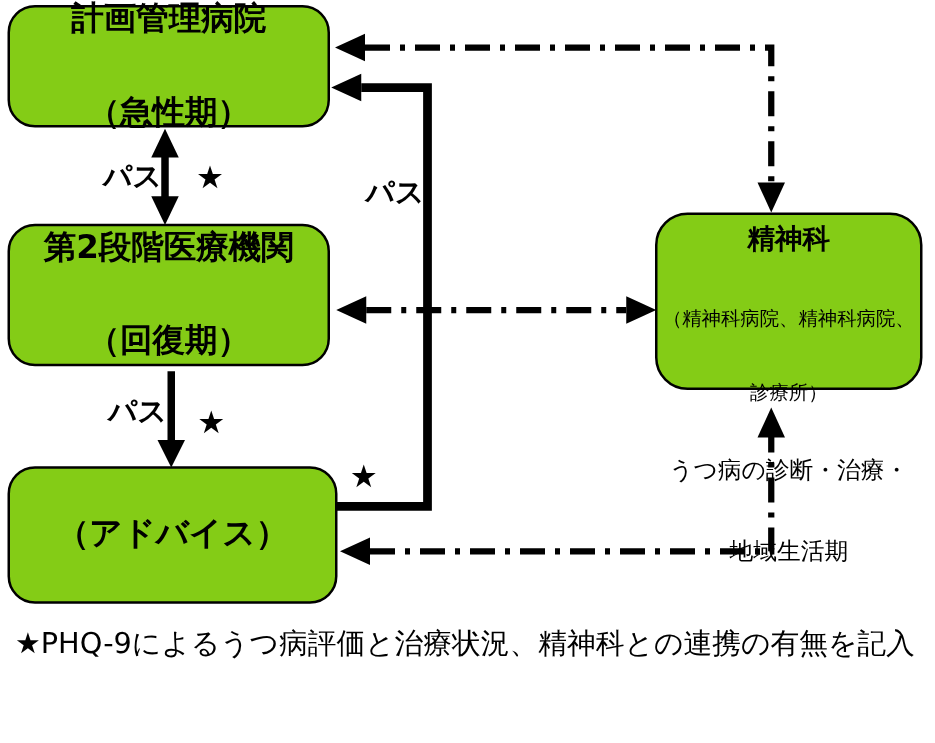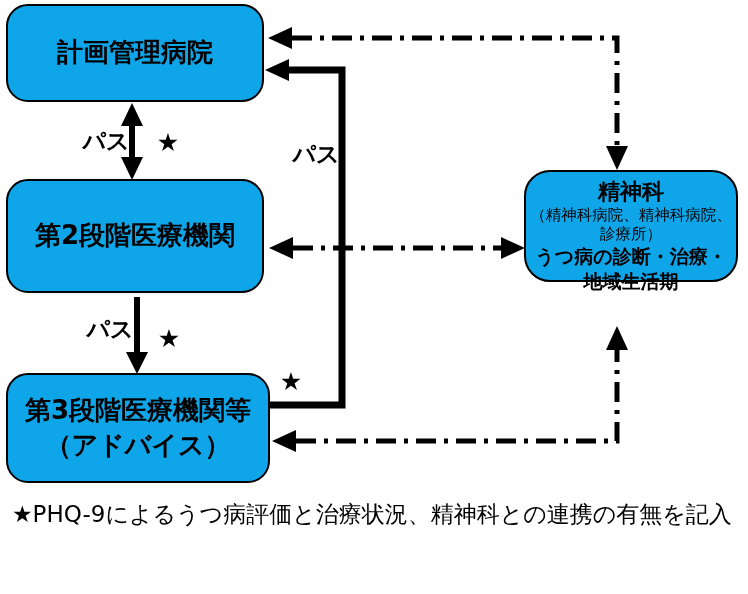--- a/index.html
+++ b/index.html
@@ -18,58 +18,59 @@
   }
   #arrow-layer {
     position: absolute;
     left: 0; top: 0;
     width: 748px; height: 594px;
   }
   .node {
     position: absolute;
     border: 2.5px solid #000;
     border-radius: 22px;
-    background: #0ea5e9;
+    background: #84cc16;
     display: flex;
     flex-direction: column;
     align-items: center;
     justify-content: center;
     text-align: center;
     box-sizing: border-box;
+    gap: 40px;
   }
   .node .main-line {
     font-size: 26px;
     font-weight: 700;
     line-height: 1.35;
     white-space: nowrap;
   }
   #box-planning { left: 6px;  top: 4px;   width: 258px; height: 98px; }
   #box-stage2   { left: 6px;  top: 179px; width: 258px; height: 114px; }
   #box-stage3   { left: 6px;  top: 373px; width: 264px; height: 110px; }
   #box-psychiatry {
-    left: 524px; top: 170px; width: 214px; height: 112px;
+    left: 524px; top: 170px; width: 214px; height: 142px;
     border-radius: 26px;
     justify-content: flex-start;
     padding-top: 6px;
   }
   #box-psychiatry .psy-title {
     font-size: 22px;
     font-weight: 700;
     line-height: 1.25;
     white-space: nowrap;
   }
   #box-psychiatry .psy-sub {
     font-size: 15.5px;
     font-weight: 400;
     line-height: 1.25;
     white-space: nowrap;
   }
   #box-psychiatry .psy-desc {
     font-size: 19px;
-    font-weight: 700;
+    font-weight: 400;
     line-height: 1.3;
     white-space: nowrap;
     text-align: center;
   }
   .edge-label {
     position: absolute;
     transform: translate(-50%, -50%);
     font-size: 23px;
     font-weight: 700;
     white-space: nowrap;
@@ -135,28 +136,29 @@
 
     <g stroke="#000" fill="#000">
       <polyline points="296,441 617,441 617,349" fill="none" stroke-width="5" stroke-dasharray="20 8 4 8"></polyline>
       <polygon points="272,441 296,430 296,452" stroke="none"></polygon>
       <polygon points="617,326 606,350 628,350" stroke="none"></polygon>
     </g>
   </svg>
 
   <div class="node" id="box-planning">
     <div class="main-line">計画管理病院</div>
+    <div class="main-line">（急性期）</div>
   </div>
 
   <div class="node" id="box-stage2">
     <div class="main-line">第2段階医療機関</div>
+    <div class="main-line">（回復期）</div>
   </div>
 
   <div class="node" id="box-stage3">
-    <div class="main-line">第3段階医療機関等</div>
     <div class="main-line">（アドバイス）</div>
   </div>
 
   <div class="node" id="box-psychiatry">
     <div class="psy-title">精神科</div>
     <div class="psy-sub">（精神科病院、精神科病院、</div>
     <div class="psy-sub">診療所）</div>
     <div class="psy-desc">うつ病の診断・治療・</div>
     <div class="psy-desc">地域生活期</div>
   </div>

